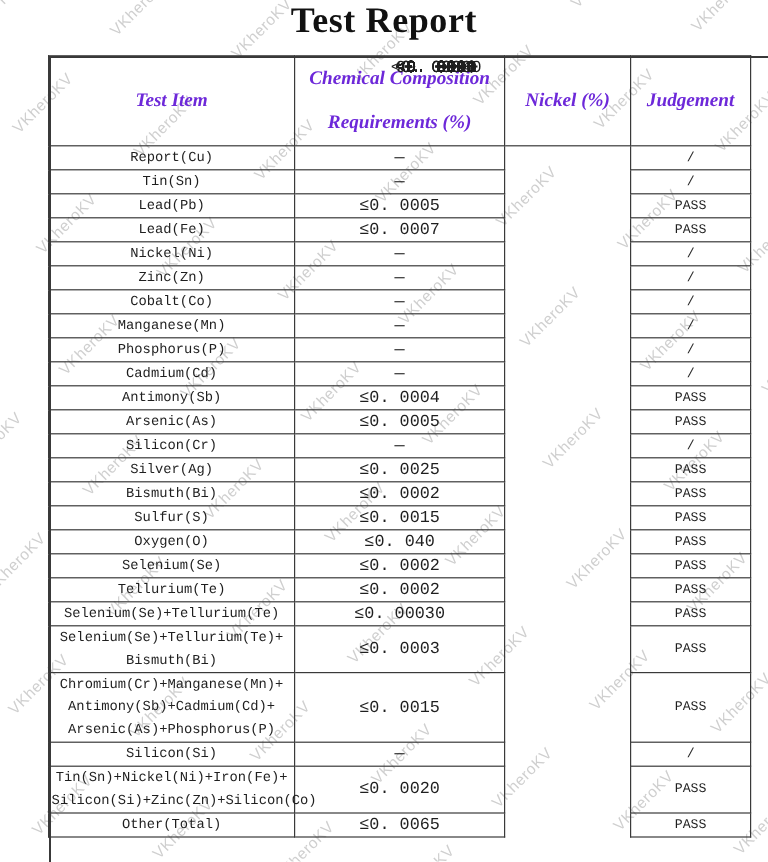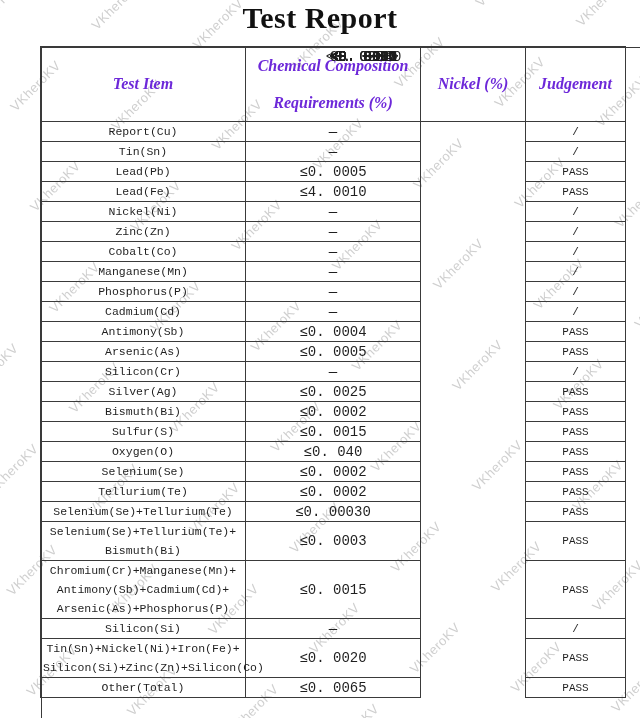--- a/index.html
+++ b/index.html
@@ -193,21 +193,21 @@
           <td class="judge">/</td>
         </tr>
         <tr class="rh1">
           <td class="item">Lead(Pb)</td>
           <td class="req">≤0. 0005</td>
           <td class="content">&lt;0. 0001</td>
           <td class="judge">PASS</td>
         </tr>
         <tr class="rh1">
           <td class="item">Lead(Fe)</td>
-          <td class="req">≤4. 0010</td>
+          <td class="req">≤0. 0007</td>
           <td class="content">0. 0004</td>
           <td class="judge">PASS</td>
         </tr>
         <tr class="rh1">
           <td class="item">Nickel(Ni)</td>
           <td class="req">—</td>
           <td class="content">&lt;0. 0001</td>
           <td class="judge">/</td>
         </tr>
         <tr class="rh1">

